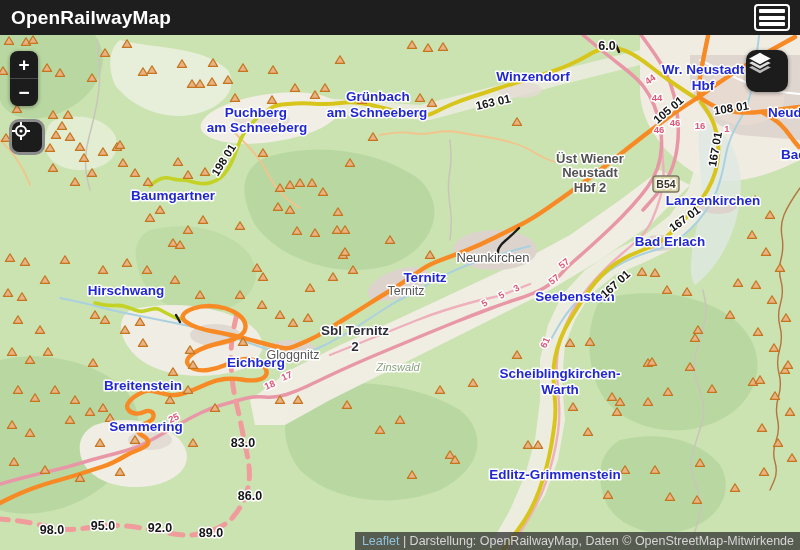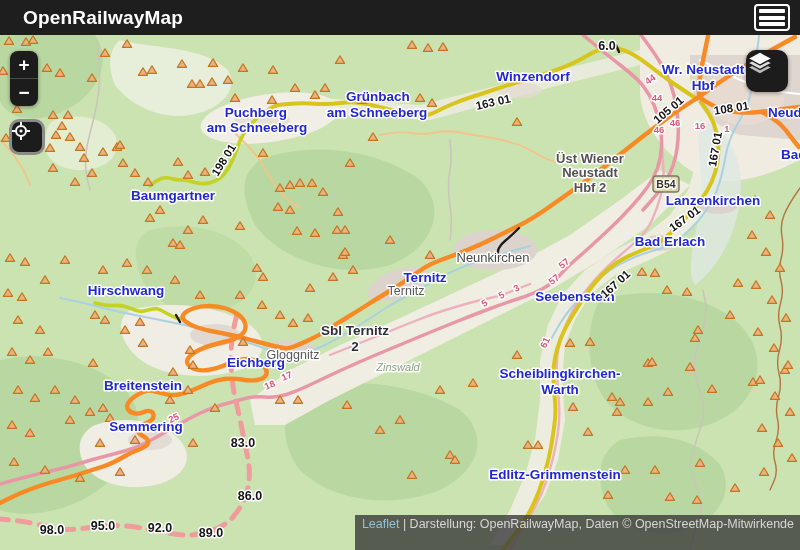--- a/index.html
+++ b/index.html
@@ -1,38 +1,38 @@
 <!DOCTYPE html>
 <html><head>
 <meta charset="utf-8">
 <style>
   html,body{margin:0;padding:0;}
   body{width:800px;height:550px;overflow:hidden;font-family:"Liberation Sans",sans-serif;background:#cbe3b1;position:relative;}
   
   #hdr{position:absolute;left:0;top:0;width:800px;height:35px;background:#1e1e1e;z-index:30;display:flex;align-items:center;}
-  #hdr .title{color:#fff;font-size:19px;font-weight:bold;margin-left:23px;letter-spacing:.2px;}
+  #hdr .title{color:#fff;font-size:19px;font-weight:bold;margin-left:11px;letter-spacing:.2px;}
   #burger{position:absolute;right:10px;top:4px;width:36px;height:27px;border:2px solid #fff;border-radius:4px;box-sizing:border-box;display:flex;flex-direction:column;justify-content:space-between;padding:3px 3px;cursor:pointer;background:#1e1e1e;}
   #burger span{display:block;height:4px;background:#fff;border-radius:1px;}
   
   #map{position:absolute;left:0;top:35px;width:800px;height:515px;cursor:grab;background:#cbe3b1;overflow:hidden;}
   #map svg{position:absolute;left:0;top:0;}
   
   .ctl{position:absolute;z-index:20;}
   #zoomctl{left:10px;top:16px;width:28px;background:#1c1c1c;border-radius:8px;overflow:hidden;box-shadow:0 1px 4px rgba(0,0,0,.4);}
   #zoomctl .zbtn{width:28px;height:27px;color:#fff;font-size:19px;font-weight:bold;display:flex;align-items:center;justify-content:center;cursor:pointer;user-select:none;}
   #zoomctl .zbtn+.zbtn{border-top:1px solid #4a4a4a;}
   #locate{left:9px;top:84px;width:30px;height:30px;background:#1c1c1c;border:3px solid #8b8b8b;border-radius:10px;display:flex;align-items:center;justify-content:center;cursor:pointer;}
   #layers{right:12px;top:15px;width:42px;height:42px;background:#1c1c1c;border-radius:10px;display:flex;align-items:center;justify-content:center;cursor:pointer;box-shadow:0 1px 4px rgba(0,0,0,.4);}
   
   #scale{left:5px;top:492px;z-index:18;font-size:11px;color:#cfcfcf;margin-top:37px;}
   #scale .bar{background:rgba(62,62,62,.62);padding:1px 6px;box-sizing:border-box;line-height:15px;}
   #scale .bkm{width:185px;}
   #scale .bmi{width:124px;}
   
-  #attrib{position:absolute;right:0;bottom:0;height:35px;z-index:19;background:rgba(58,58,58,.8);color:#d6d6d6;font-size:12.5px;line-height:18px;padding:0 6px 0 7px;white-space:nowrap;}
+  #attrib{position:absolute;right:0;bottom:0;height:18px;z-index:19;background:rgba(58,58,58,.8);color:#d6d6d6;font-size:12.5px;line-height:18px;padding:0 6px 0 7px;white-space:nowrap;}
   #attrib a{color:#91c1dc;text-decoration:none;cursor:pointer;}
   
   text.lbl{paint-order:stroke;stroke:#ffffff;stroke-width:3px;stroke-linejoin:round;font-family:"Liberation Sans",sans-serif;}
   .l-station{font-weight:bold;font-size:13.5px;fill:#2128d2;}
   .l-op{font-weight:bold;font-size:13px;fill:#525252;}
   .l-sbl{font-weight:bold;font-size:13.5px;fill:#2e2e38;}
   .l-town{font-size:13px;fill:#4a4a4a;}
   .l-town12{font-size:12.5px;fill:#575757;}
   .l-forest{font-style:italic;font-size:11px;fill:#89a27e;stroke-width:2px;}
   .l-km{font-weight:bold;font-size:12.5px;fill:#141414;}

